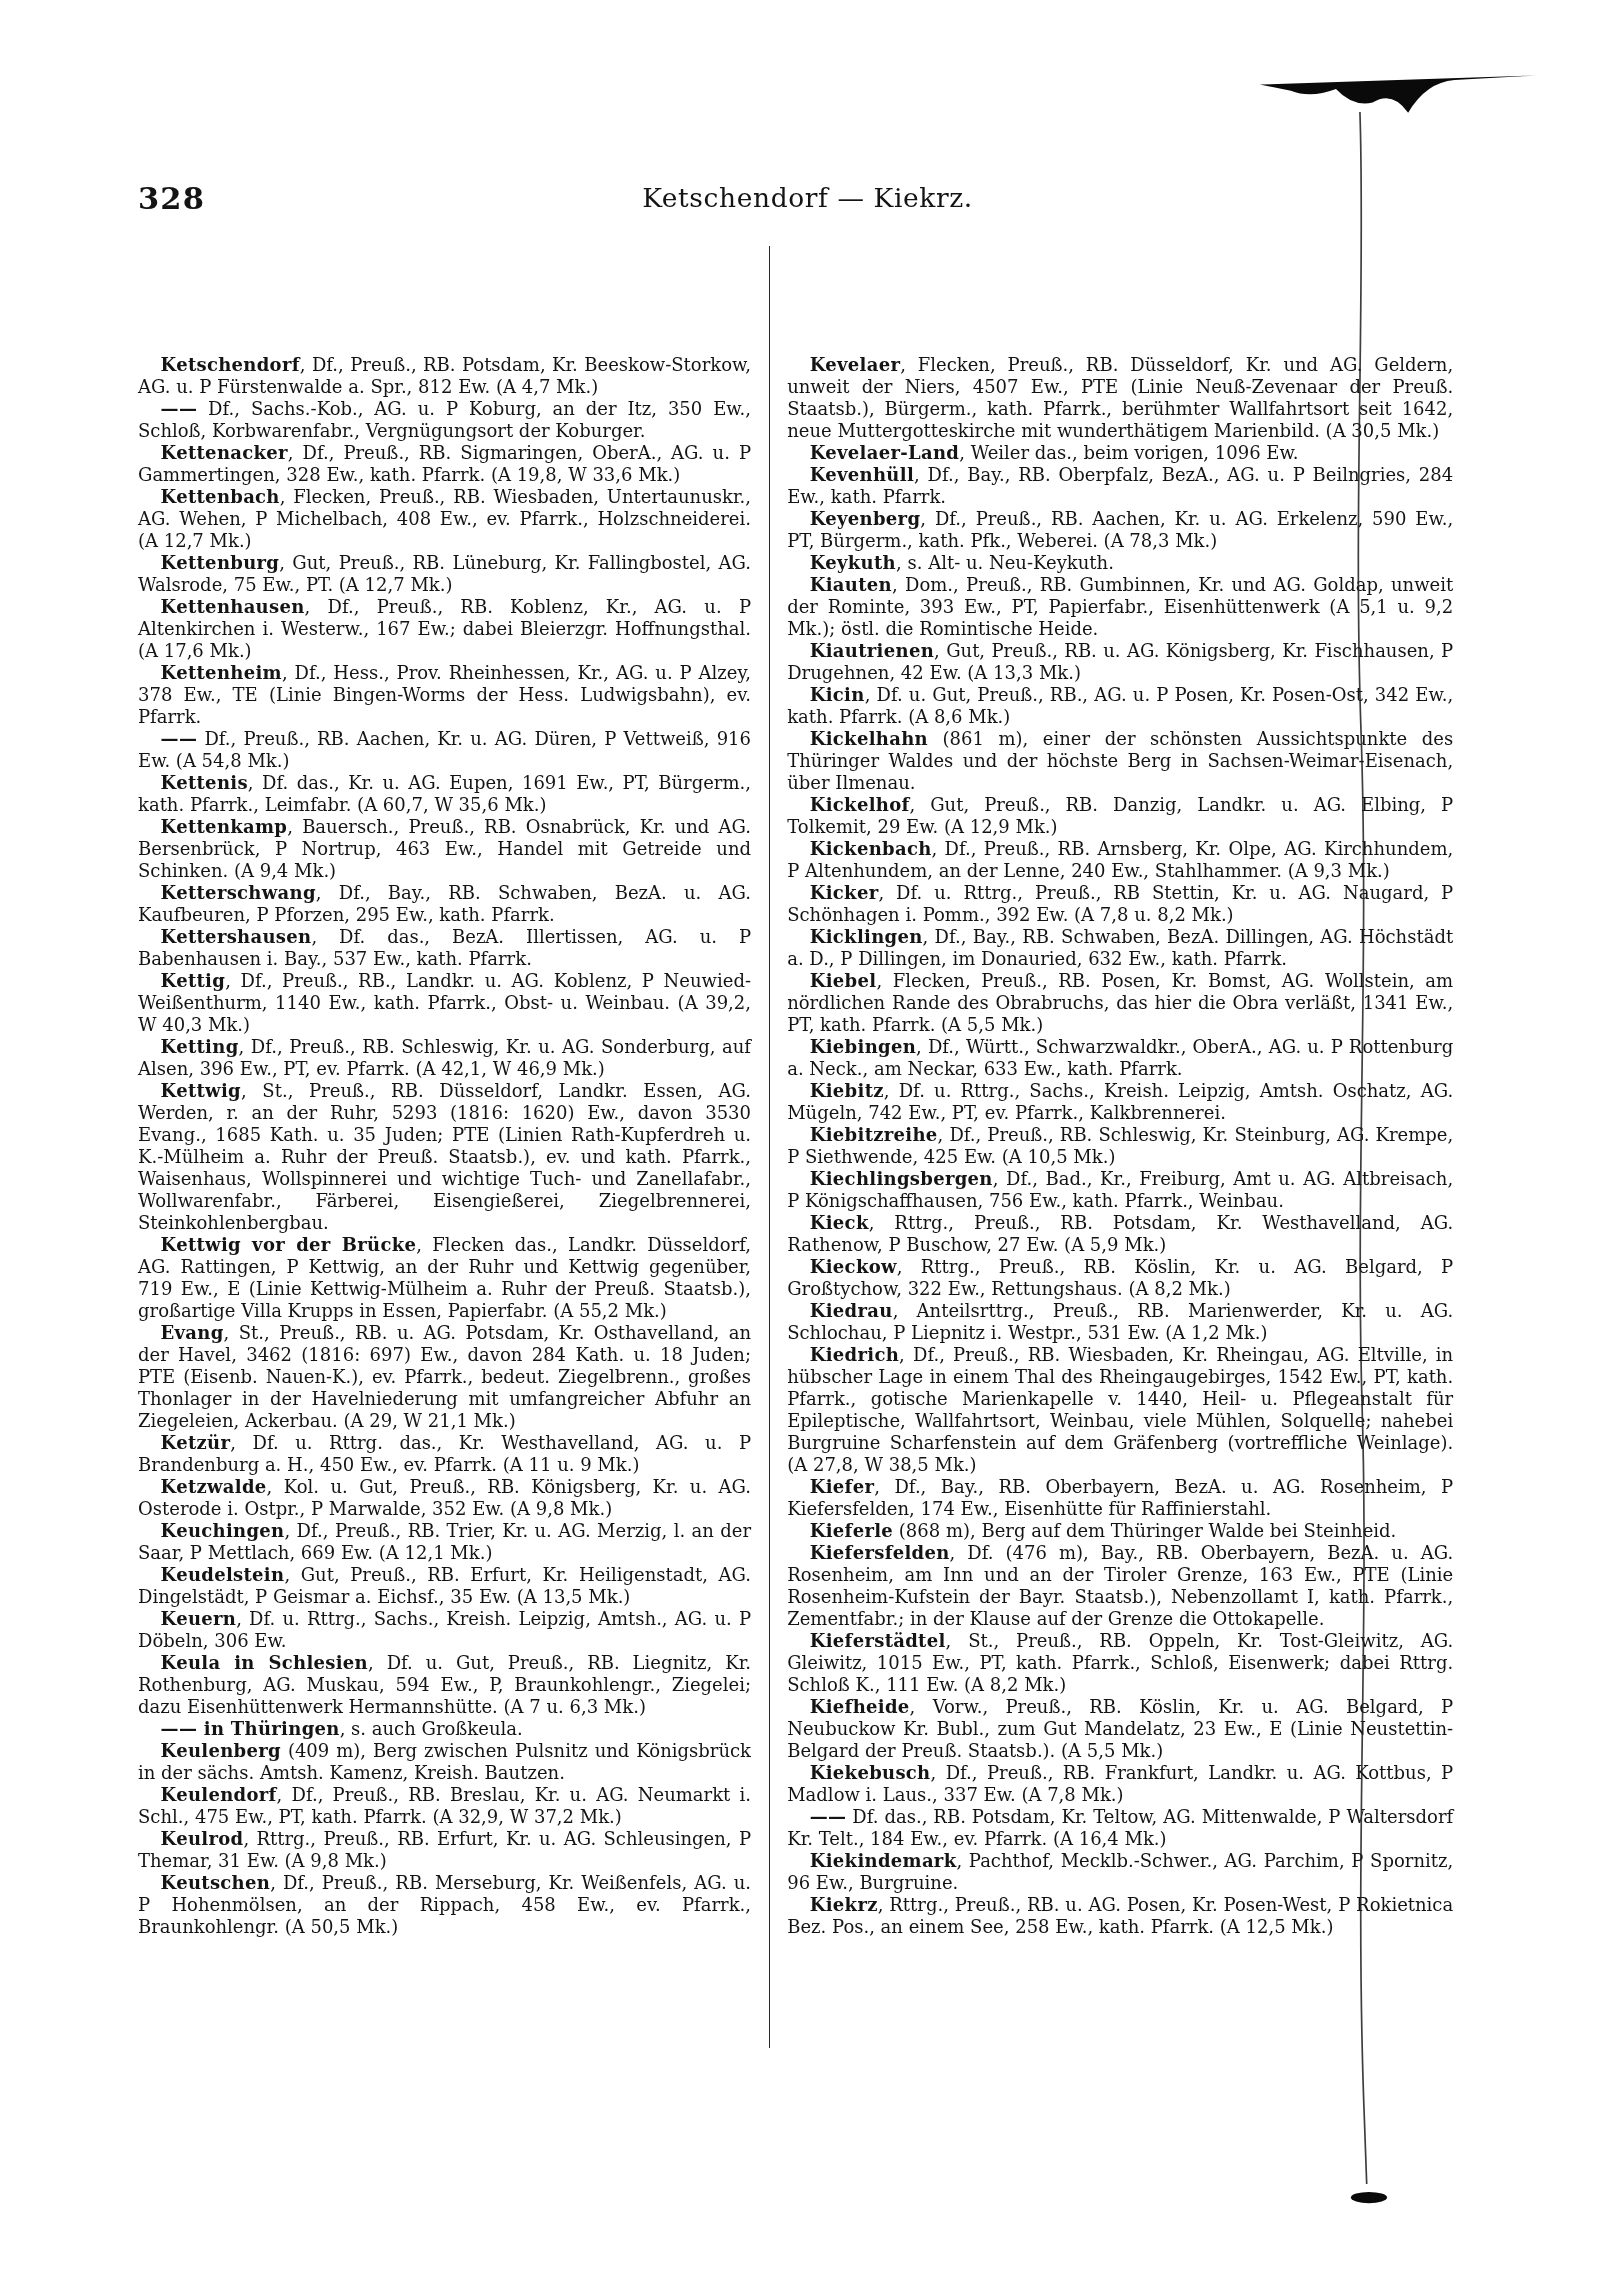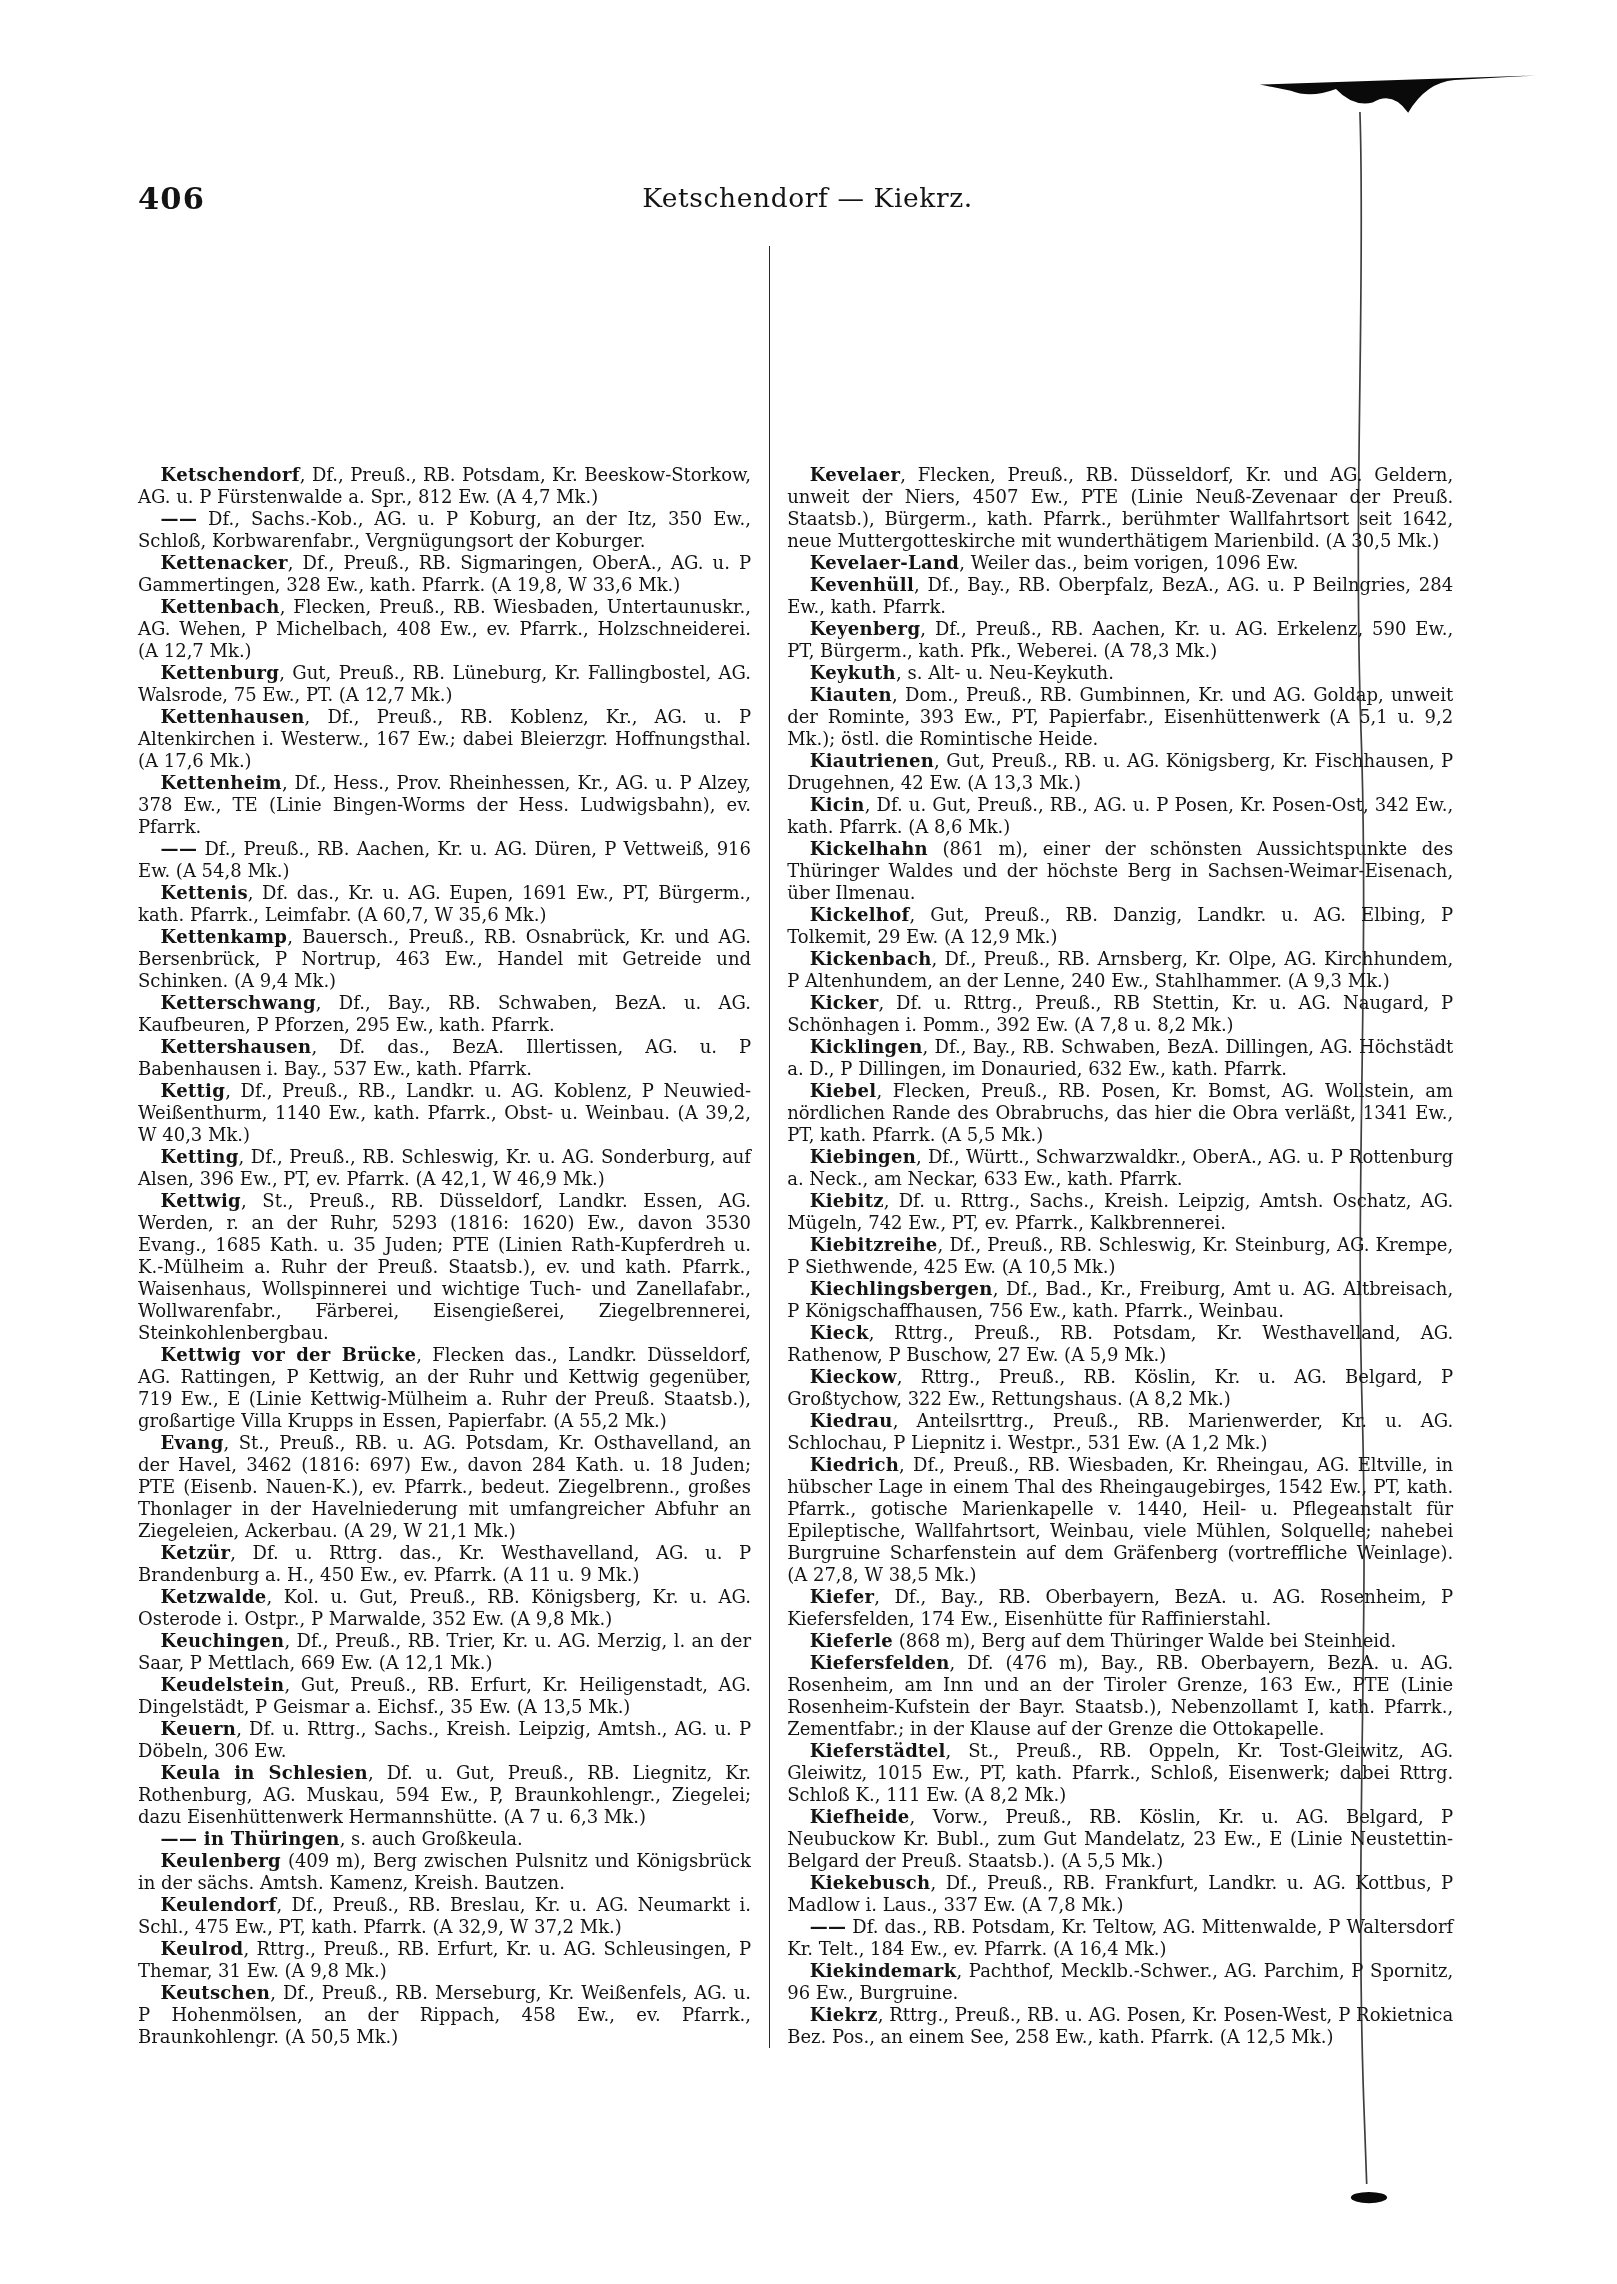--- a/index.html
+++ b/index.html
@@ -40,21 +40,21 @@
     font-size: 26.5px;
     font-weight: normal;
     letter-spacing: 0.6px;
   }
   .columns {
     position: absolute;
     top: 244px;
     left: 138px;
     right: 141px;
     display: flex;
-    align-items: flex-end;
+    align-items: center;
   }
   .col {
     text-align: justify;
     font-size: 18px;
     line-height: 22px;
   }
   .col-left  { width: 613px; }
   .col-right { width: 666px; }
   .divider {
     width: 1.7px;
@@ -75,21 +75,21 @@
   .artifact { position: absolute; pointer-events: none; }
   .smudge-svg { left: 1257px; top: 72px; }
   .crease-svg { left: 1343px; top: 111px; }
 </style>
 </head>
 <body>
 
 <div class="page">
 
   <div class="running-header">
-    <span class="page-number">406</span>
+    <span class="page-number">328</span>
     <span class="running-title">Ketschendorf — Kiekrz.</span>
   </div>
 
   <div class="columns">
     <div class="col col-left">
         <p class="entry"><b class="term">Ketschendorf</b>, Df., Preuß., RB. Potsdam, Kr. Beeskow-Storkow, AG. u. P Fürstenwalde a. Spr., 812 Ew. (A 4,7 Mk.)</p>
         <p class="entry"><b class="term">——</b> Df., Sachs.-Kob., AG. u. P Koburg, an der Itz, 350 Ew., Schloß, Korbwarenfabr., Vergnügungsort der Koburger.</p>
         <p class="entry"><b class="term">Kettenacker</b>, Df., Preuß., RB. Sigmaringen, OberA., AG. u. P Gammertingen, 328 Ew., kath. Pfarrk. (A 19,8, W 33,6 Mk.)</p>
         <p class="entry"><b class="term">Kettenbach</b>, Flecken, Preuß., RB. Wiesbaden, Untertaunuskr., AG. Wehen, P Michelbach, 408 Ew., ev. Pfarrk., Holzschneiderei. (A 12,7 Mk.)</p>
         <p class="entry"><b class="term">Kettenburg</b>, Gut, Preuß., RB. Lüneburg, Kr. Fallingbostel, AG. Walsrode, 75 Ew., PT. (A 12,7 Mk.)</p>

